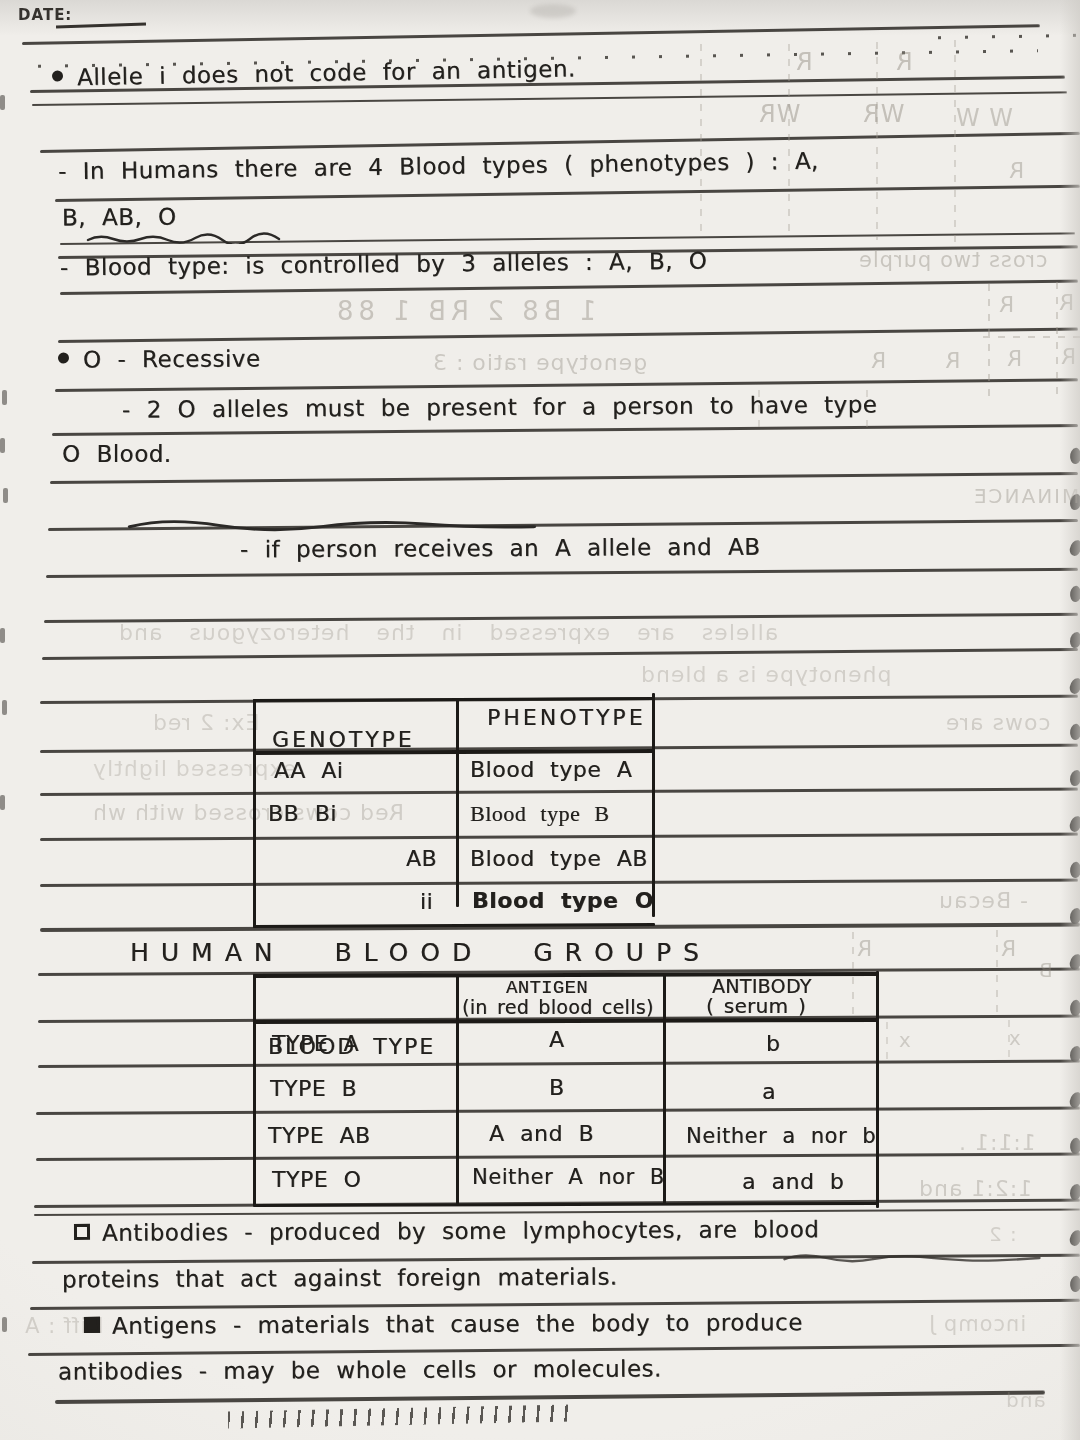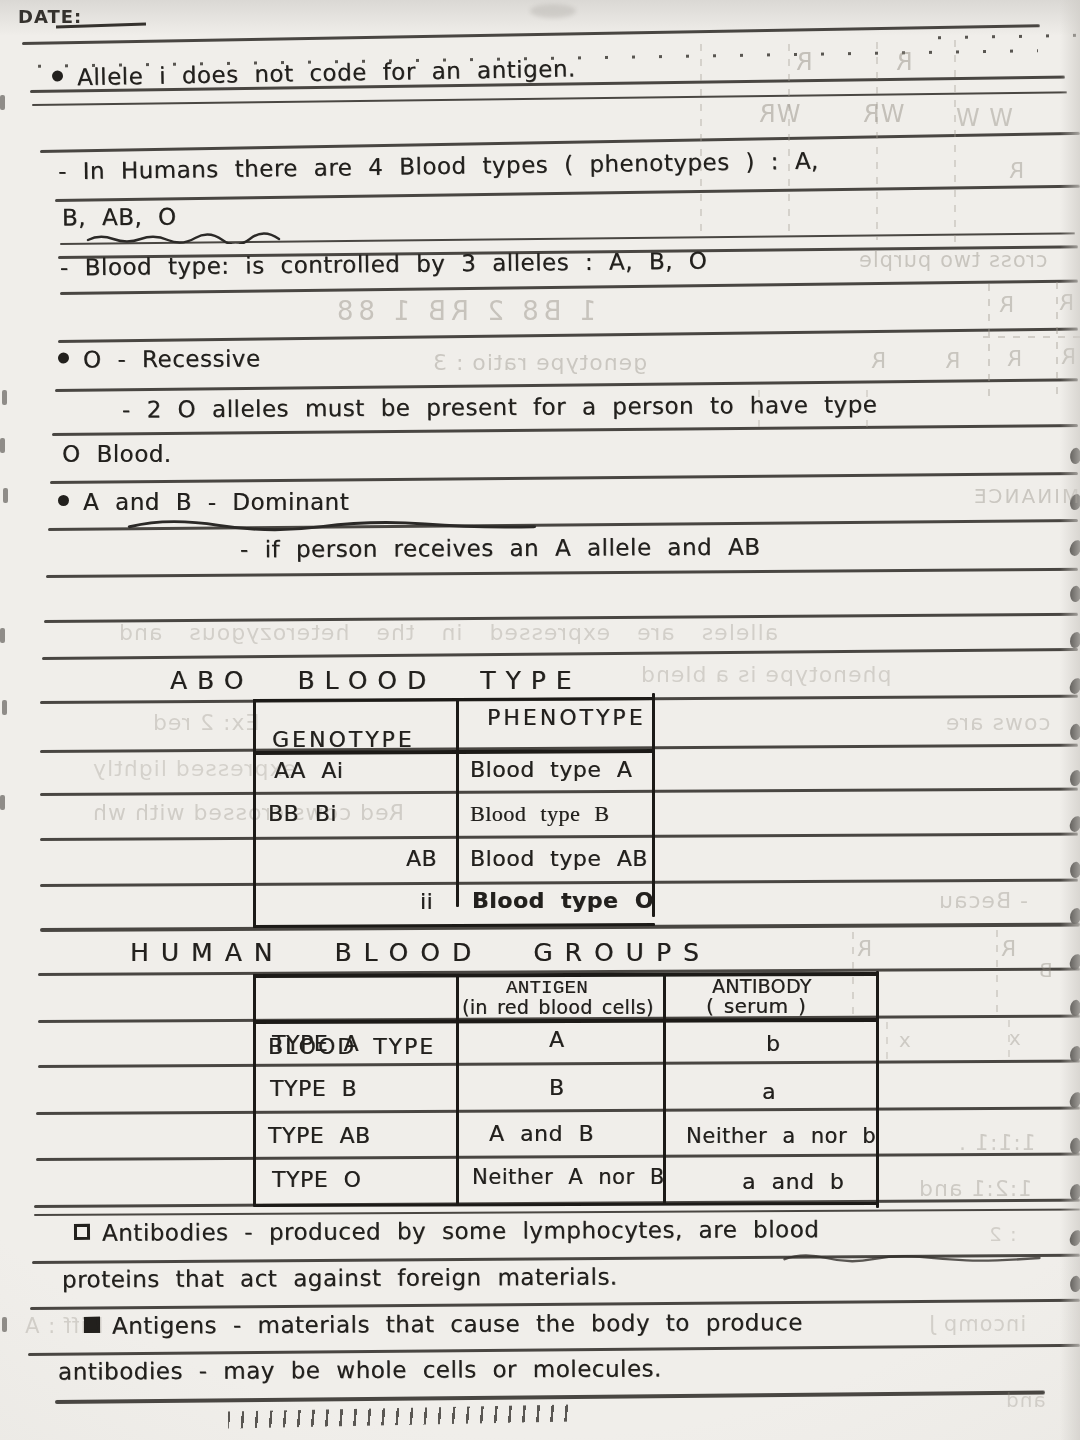--- a/index.html
+++ b/index.html
@@ -30,21 +30,21 @@
     background-image:repeating-linear-gradient(90deg,#a39d93 0 7px,transparent 7px 15px);}
   .dot-row{position:absolute;height:3px;
     background-image:repeating-linear-gradient(90deg,#3e3b36 0 3px,transparent 3px 27px);opacity:.85;}
   .tick-row{position:absolute;width:345px;height:17px;transform:rotate(-1.2deg);opacity:.8;
     background-image:repeating-linear-gradient(96deg,#34312d 0 2.5px,transparent 2.5px 14px);}
   .wavy{position:absolute;}
   .barc{position:absolute;width:11px;height:16px;background:#181614;opacity:.9;
     border-radius:65% 35% 55% 45% / 60% 45% 55% 40%;}
   .speck{position:absolute;width:5px;height:15px;background:#3f3c37;opacity:.55;border-radius:2px;}
   .smudge{position:absolute;background:#b6b3ae;border-radius:50%;opacity:.45;filter:blur(2px);}
-  .date-label{position:absolute;left:18px;top:6px;font-size:18px;letter-spacing:1px;color:#35322e;
+  .date-label{position:absolute;left:18px;top:6px;font-size:15px;letter-spacing:1px;color:#35322e;
     font-weight:bold;}
   .date-line{position:absolute;left:56px;top:24px;width:90px;height:2.5px;background:#35322e;transform:rotate(-2deg);}
 </style>
 </head>
 <body>
 
 <div class="page">
 
   <div id="lines-layer">
       <div class="rule" style="top: 42px; left: 22px; width: 1018px; height: 3px; transform: rotate(-1deg);"></div>
@@ -175,29 +175,25 @@
   <div class="hw" style="left:62px;top:204px;transform:rotate(-0.4deg);">B, AB, O</div>
   <svg class="wavy" style="left:86px;top:232px;width:195px;height:12px;" viewBox="0 0 200 12" preserveAspectRatio="none">
     <path d="M2 8 Q 14 2 28 7 T 56 7 T 84 8 T 112 6 T 140 8 T 168 7 T 198 7" stroke="#2b2927" stroke-width="2.4" fill="none" stroke-linecap="round"></path>
   </svg>
   <div class="hw" style="left:60px;top:251px;transform:rotate(-0.6deg);">- Blood type: is controlled by 3 alleles : A, B, O</div>
   <div class="hw" style="left:58px;top:346px;transform:rotate(-0.3deg);">
     <span class="bullet-dot"></span><span>O - Recessive</span>
   </div>
   <div class="hw" style="left:122px;top:394px;transform:rotate(-0.4deg);">- 2 O alleles must be present for a person to have type</div>
   <div class="hw" style="left:62px;top:441px;">O Blood.</div>
-  <div class="hw" style="left:58px;top:489px;">
-    <span class="bullet-dot"></span><span>A and B - Dominant</span>
-  </div>
   <svg class="wavy" style="left:126px;top:516px;width:412px;height:16px;" viewBox="0 0 200 12" preserveAspectRatio="none">
     <path d="M2 8 Q 20 1 45 7 T 95 8 T 145 6 T 198 8" stroke="#2b2927" stroke-width="2.2" fill="none" stroke-linecap="round"></path>
   </svg>
   <div class="hw" style="left:240px;top:535px;transform:rotate(-0.3deg);">- if person receives an A allele and AB</div>
 
-  <div class="hw title" style="left:170px;top:666px;">ABO BLOOD TYPE</div>
   <div>
     <div class="tline" style="left:253px;top:698px;width:402px;height:3px;transform:rotate(-0.3deg);"></div>
     <div class="tline" style="left:253px;top:750px;width:402px;height:3.5px;transform:rotate(-0.3deg);"></div>
     <div class="tline" style="left:253px;top:924px;width:402px;height:3px;transform:rotate(-0.3deg);"></div>
     <div class="tline" style="left:253px;top:699px;width:3px;height:229px;"></div>
     <div class="tline" style="left:456px;top:700px;width:3px;height:207px;"></div>
     <div class="tline" style="left:652px;top:693px;width:3px;height:224px;"></div>
     <div class="hw cell" style="left:272px;top:711px;letter-spacing:3px;margin-top:16px;">GENOTYPE</div>
     <div class="hw cell" style="left:487px;top:705px;letter-spacing:3px;">PHENOTYPE</div>
     <div class="hw cell" style="left:274px;top:758px;">AA  Ai</div>

